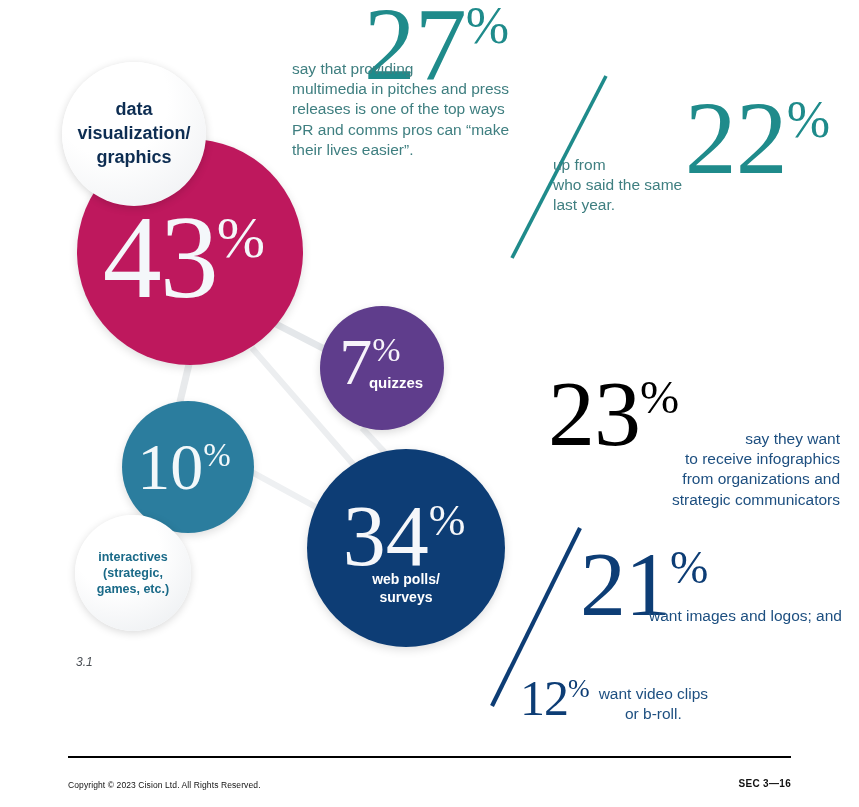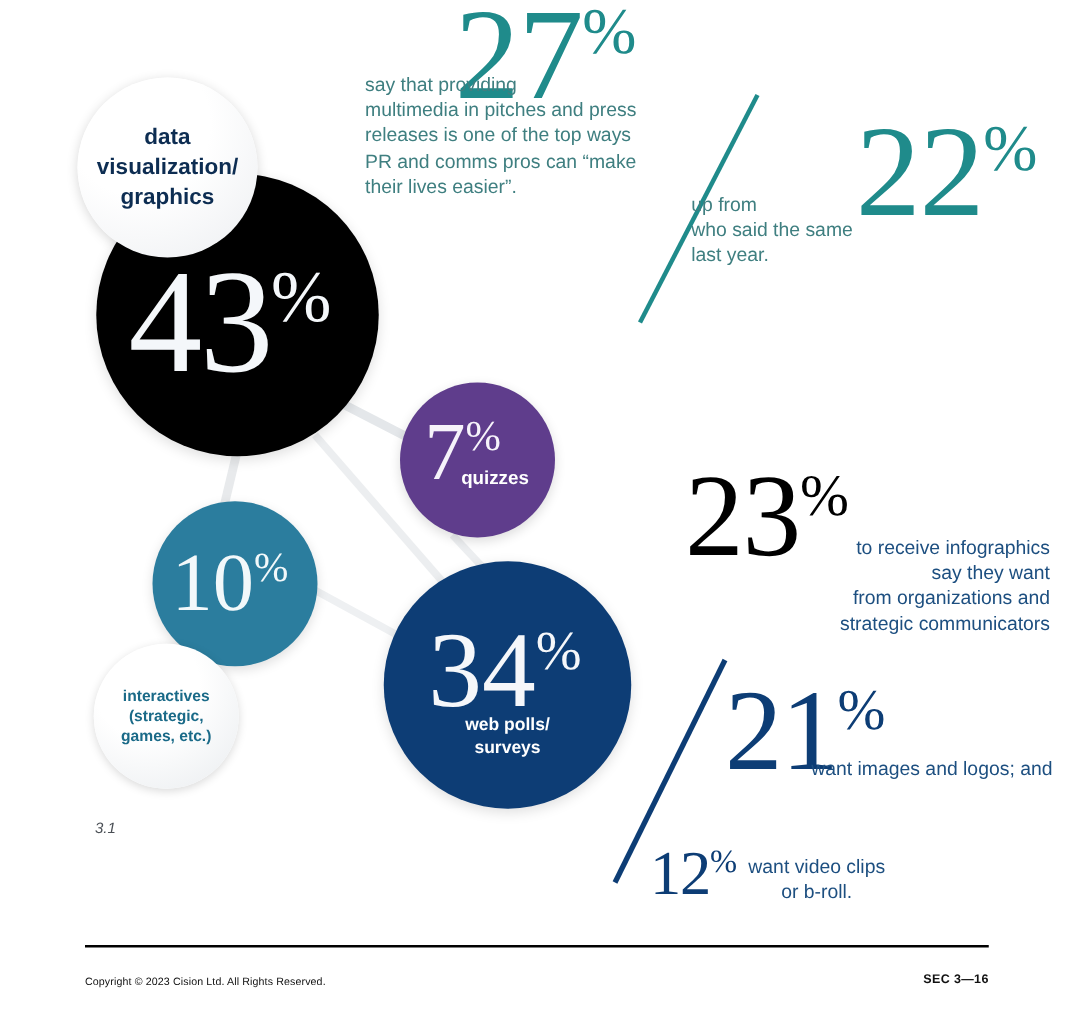--- a/index.html
+++ b/index.html
@@ -35,21 +35,21 @@
   #lines {
     position: absolute;
     left: 0; top: 0;
     width: 859px; height: 807px;
     pointer-events: none;
   }
 
   
   #bubble-43 {
     left: 77px; top: 139px; width: 226px; height: 226px;
-    background: #000000;
+    background: #be185d;
     box-shadow: 0 3px 10px rgba(0,0,0,.13);
   }
   #bubble-43 .num {
     font-family: "Liberation Serif", serif;
     color: #f4f7fa;
     font-size: 118px;
     line-height: .82;
     letter-spacing: -2px;
     position: relative;
     left: -6px;
@@ -361,22 +361,22 @@
     <div class="body">
       <div>up from</div>
       <div>who said the same</div>
       <div>last year.</div>
     </div>
   </div>
 
   <div class="abs" id="stat-23">
     <div class="bignum"><span>23</span><span class="pct">%</span></div>
     <div class="body">
+      <div>say they want</div>
       <div>to receive infographics</div>
-      <div>say they want</div>
       <div>from organizations and</div>
       <div>strategic communicators</div>
     </div>
   </div>
 
   <div class="abs" id="stat-21">
     <div class="bignum"><span>21</span><span class="pct">%</span></div>
     <div class="body">
       <div>want images and logos; and</div>
     </div>

